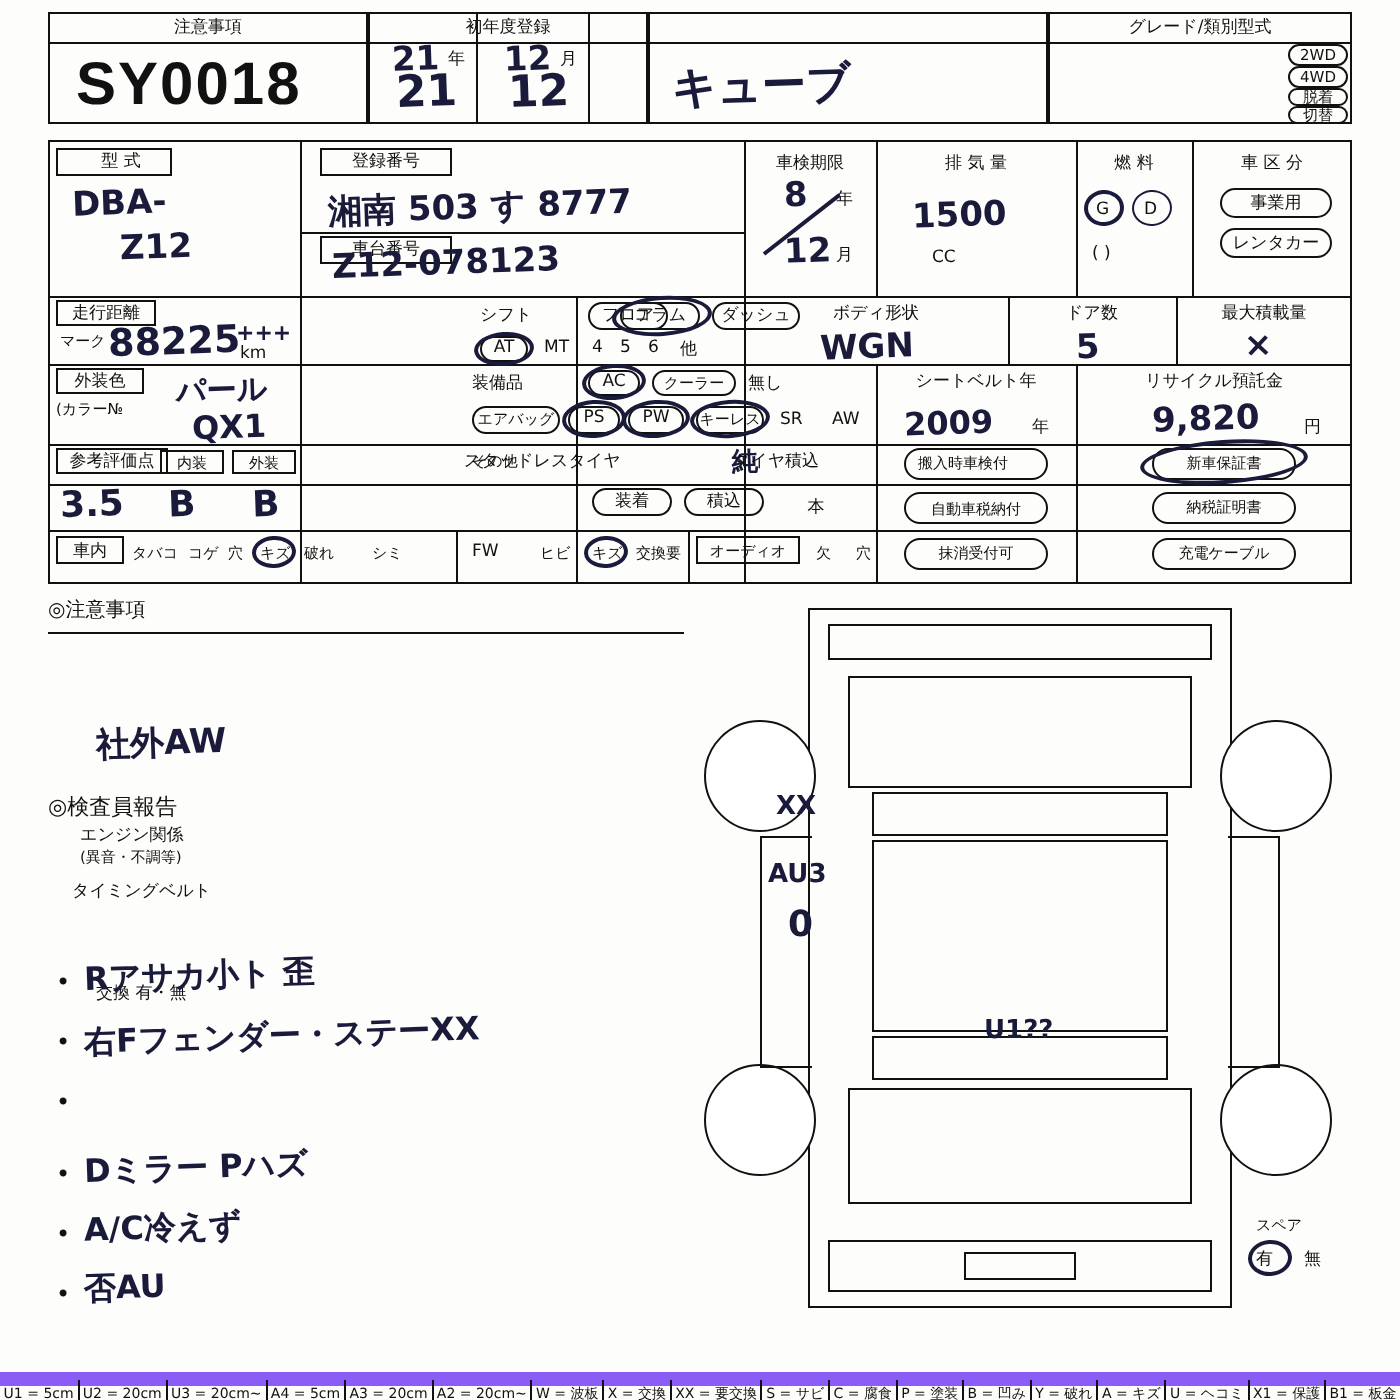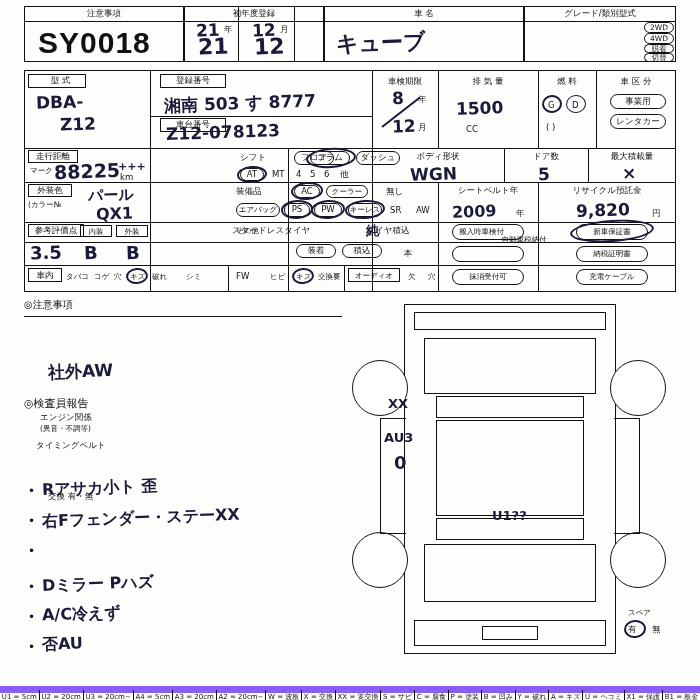--- a/index.html
+++ b/index.html
@@ -125,21 +125,20 @@
   <div class="vline" style="left:238px;top:6px;height:56px;"></div>
   <div class="vline" style="left:294px;top:6px;height:56px;"></div>
   <div class="lbl sm" style="left:224px;top:24px;">年</div>
   <div class="lbl sm" style="left:280px;top:24px;">月</div>
   <div class="hw mid" style="left:196px;top:20px;">21</div>
   <div class="hw mid" style="left:252px;top:20px;">12</div>
   <div class="hw big" style="left:198px;top:34px;">21</div>
   <div class="hw big" style="left:254px;top:34px;">12</div>
 
   <div class="bx" style="left:324px;top:6px;width:200px;height:56px;"></div>
-  <div class="lbl sm ctr" style="left:324px;top:8px;width:200px;">車 名</div>
   <div class="hline" style="left:324px;top:21px;width:200px;"></div>
   <div class="hw big" style="left:336px;top:28px;">キューブ</div>
 
   <div class="bx" style="left:524px;top:6px;width:152px;height:56px;"></div>
   <div class="lbl sm ctr" style="left:524px;top:8px;width:152px;">グレード/類別型式</div>
   <div class="hline" style="left:524px;top:21px;width:152px;"></div>
 
   <div class="bx" style="left:644px;top:22px;width:30px;height:11px;border-radius:6px;"></div>
   <div class="lbl xs ctr" style="left:644px;top:23px;width:30px;">2WD</div>
   <div class="bx" style="left:644px;top:33px;width:30px;height:11px;border-radius:6px;"></div>
@@ -241,21 +240,21 @@
   <div class="hw sml" style="left:88px;top:186px;font-size:15px;">パール</div>
   <div class="hw sml" style="left:96px;top:204px;font-size:16px;">QX1</div>
 
   <div class="lbl sm" style="left:236px;top:186px;">装備品</div>
   <div class="vline" style="left:288px;top:182px;height:40px;"></div>
   <div class="bx" style="left:294px;top:185px;width:26px;height:13px;border-radius:7px;"></div>
   <div class="lbl sm ctr" style="left:294px;top:186px;width:26px;">AC</div>
   <div class="oval" style="left:291px;top:182px;width:32px;height:18px;"></div>
   <div class="bx" style="left:326px;top:185px;width:42px;height:13px;border-radius:7px;"></div>
   <div class="lbl xs ctr" style="left:326px;top:187px;width:42px;">クーラー</div>
-  <div class="lbl sm" style="left:374px;top:186px;padding-left:12px;">無し</div>
+  <div class="lbl sm" style="left:374px;top:186px;">無し</div>
 
   <div class="bx" style="left:236px;top:203px;width:44px;height:14px;border-radius:7px;"></div>
   <div class="lbl xs ctr" style="left:236px;top:205px;width:44px;">エアバッグ</div>
   <div class="bx" style="left:284px;top:203px;width:26px;height:14px;border-radius:7px;"></div>
   <div class="lbl sm ctr" style="left:284px;top:204px;width:26px;">PS</div>
   <div class="oval" style="left:281px;top:200px;width:32px;height:19px;"></div>
   <div class="bx" style="left:314px;top:203px;width:28px;height:14px;border-radius:7px;"></div>
   <div class="lbl sm ctr" style="left:314px;top:204px;width:28px;">PW</div>
   <div class="oval" style="left:311px;top:200px;width:34px;height:19px;"></div>
   <div class="bx" style="left:348px;top:203px;width:34px;height:14px;border-radius:7px;"></div>
@@ -294,21 +293,21 @@
   <div class="lbl sm ctr" style="left:350px;top:225px;width:76px;">タイヤ積込</div>
   <div class="lbl sm ctr" style="left:388px;top:248px;width:40px;">本</div>
 
   <div class="bx" style="left:452px;top:224px;width:72px;height:16px;border-radius:8px;"></div>
   <div class="lbl xs ctr" style="left:452px;top:227px;width:59px;">搬入時車検付</div>
   <div class="bx" style="left:576px;top:224px;width:72px;height:16px;border-radius:8px;"></div>
   <div class="lbl xs ctr" style="left:576px;top:227px;width:72px;">新車保証書</div>
   <div class="oval" style="left:570px;top:220px;width:84px;height:22px;"></div>
 
   <div class="bx" style="left:452px;top:246px;width:72px;height:16px;border-radius:8px;"></div>
-  <div class="lbl xs ctr" style="left:452px;top:235px;width:72px;margin-left:36px;">自動車税納付</div>
+  <div class="lbl xs ctr" style="left:452px;top:250px;width:72px;">自動車税納付</div>
   <div class="bx" style="left:576px;top:246px;width:72px;height:16px;border-radius:8px;"></div>
   <div class="lbl xs ctr" style="left:576px;top:249px;width:72px;">納税証明書</div>
 
   <div class="bx" style="left:452px;top:269px;width:72px;height:16px;border-radius:8px;"></div>
   <div class="lbl xs ctr" style="left:452px;top:272px;width:72px;">抹消受付可</div>
   <div class="bx" style="left:576px;top:269px;width:72px;height:16px;border-radius:8px;"></div>
   <div class="lbl xs ctr" style="left:576px;top:272px;width:72px;">充電ケーブル</div>
 
   <div class="bx" style="left:28px;top:268px;width:34px;height:14px;"></div>
   <div class="lbl sm ctr" style="left:28px;top:270px;width:34px;">車内</div>

